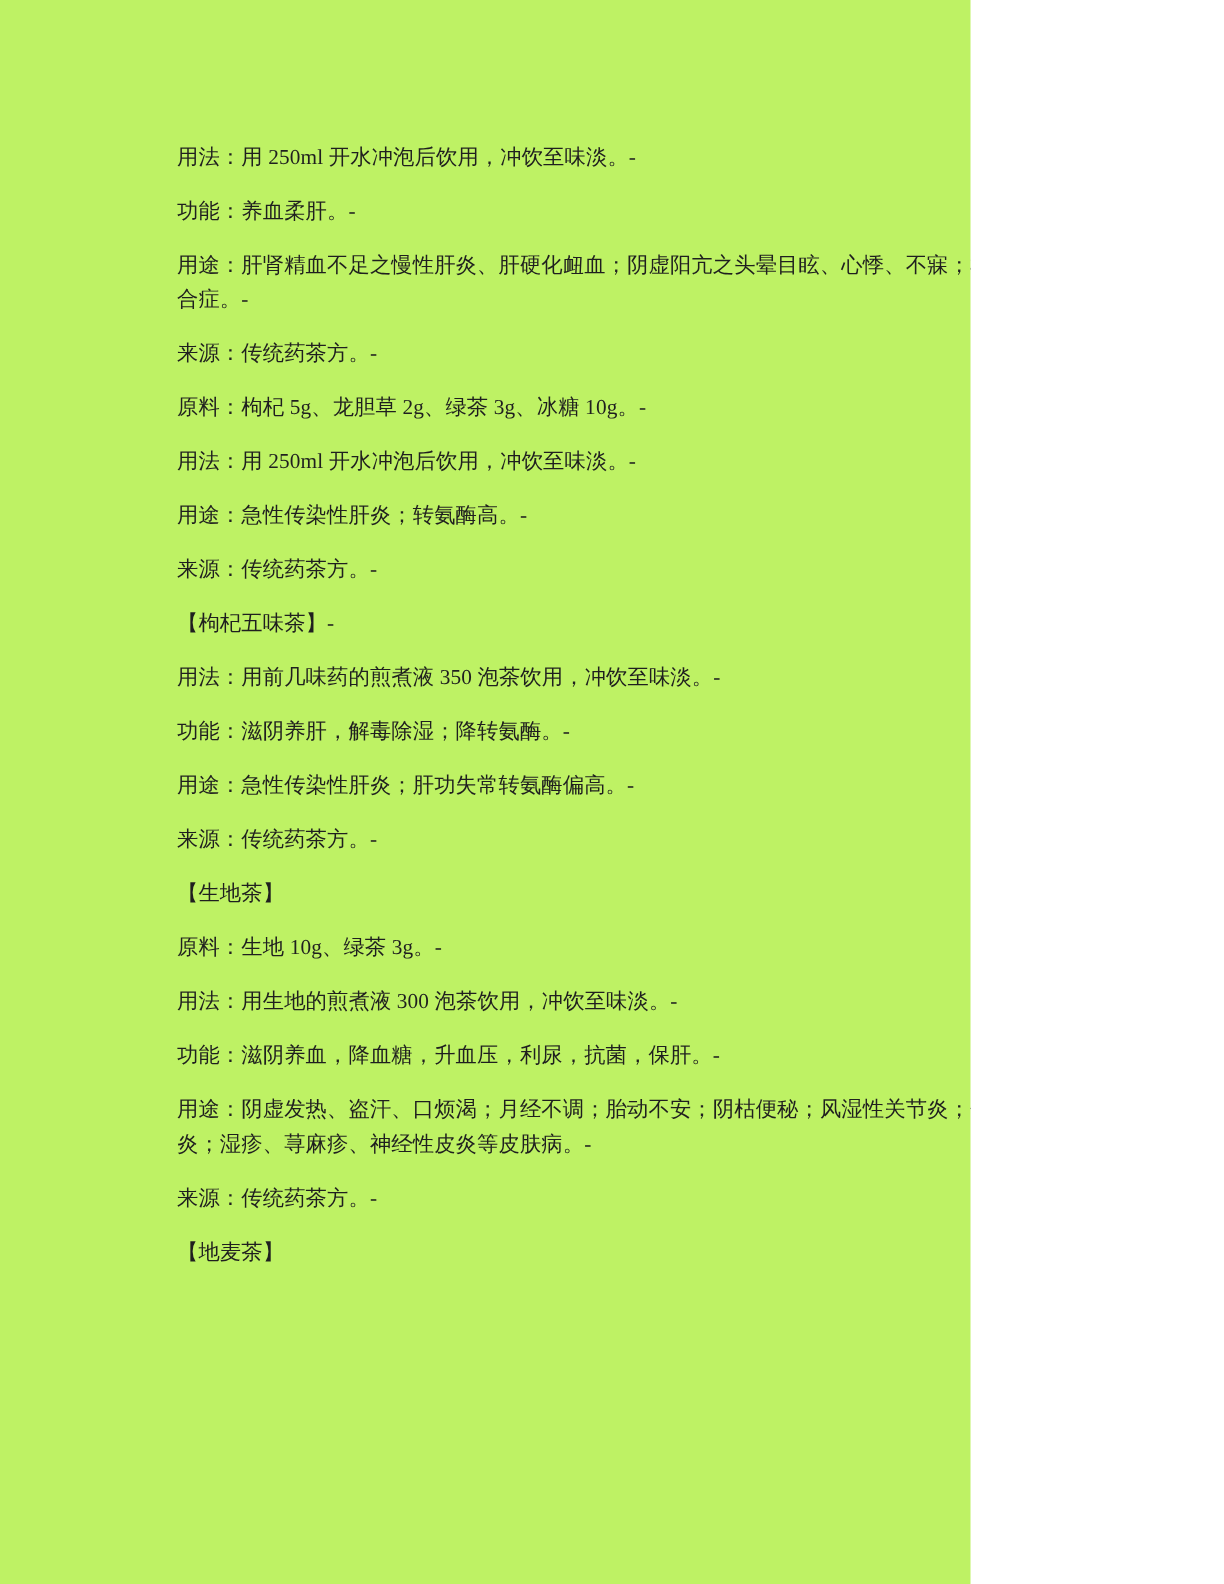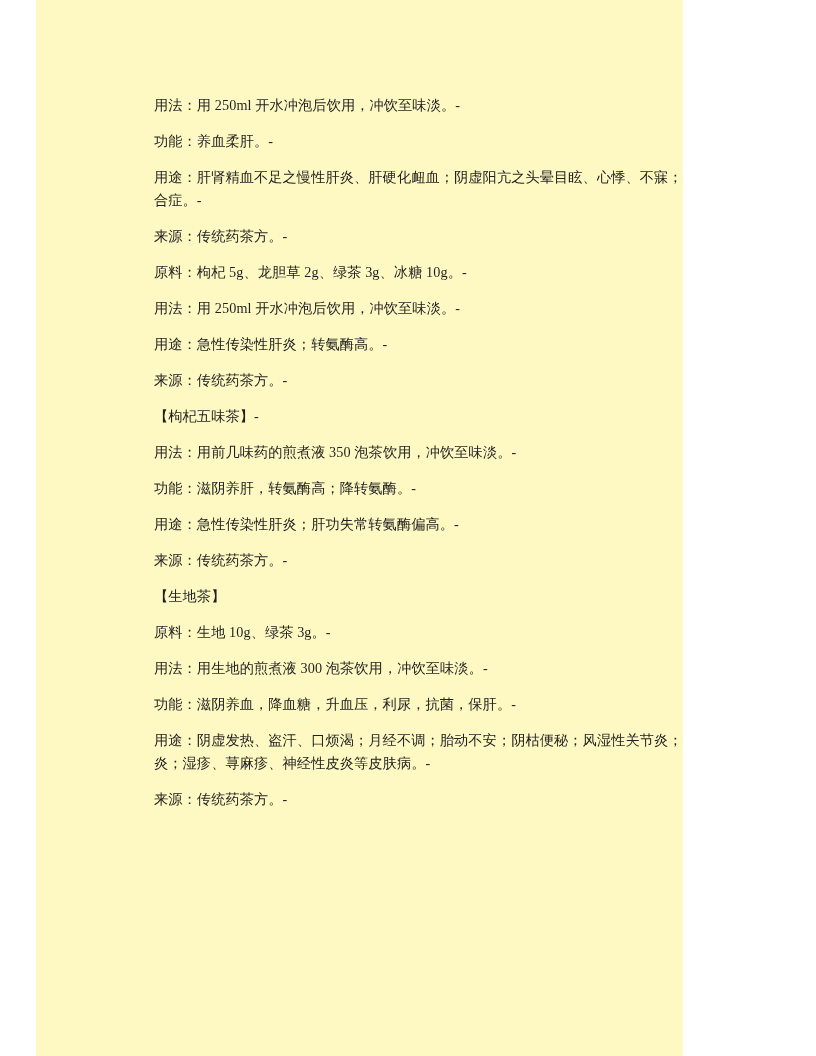--- a/index.html
+++ b/index.html
@@ -4,25 +4,24 @@
 <style>
   html, body {
     margin: 0;
     padding: 0;
     background: #ffffff;
   }
   .page {
     position: relative;
     width: 647px;
     height: 1056px;
-    background: #fef9c3;
+    background: #bef264;
     overflow: hidden;
     font-family: "Liberation Serif", "DejaVu Serif", serif;
     color: #1f1f1f;
-    margin-left: 36px;
   }
   .content {
     position: absolute;
     left: 118px;
     top: 94px;
     width: 620px;
   }
   .para {
     margin: 0 0 13px 0;
     font-size: 14.2px;
@@ -44,24 +43,25 @@
       <p class="para">功能：养血柔肝。-</p>
       <p class="para">用途：肝肾精血不足之慢性肝炎、肝硬化衄血；阴虚阳亢之头晕目眩、心悸、不寐；枸杞龙茶
 合症。-</p>
       <p class="para">来源：传统药茶方。-</p>
       <p class="para">原料：枸杞 5g、龙胆草 2g、绿茶 3g、冰糖 10g。-</p>
       <p class="para">用法：用 250ml 开水冲泡后饮用，冲饮至味淡。-</p>
       <p class="para">用途：急性传染性肝炎；转氨酶高。-</p>
       <p class="para">来源：传统药茶方。-</p>
       <p class="para heading">【枸杞五味茶】-</p>
       <p class="para">用法：用前几味药的煎煮液 350 泡茶饮用，冲饮至味淡。-</p>
-      <p class="para">功能：滋阴养肝，转氨酶高；降转氨酶。-</p>
+      <p class="para">功能：滋阴养肝，解毒除湿；降转氨酶。-</p>
       <p class="para">用途：急性传染性肝炎；肝功失常转氨酶偏高。-</p>
       <p class="para">来源：传统药茶方。-</p>
       <p class="para heading">【生地茶】</p>
       <p class="para">原料：生地 10g、绿茶 3g。-</p>
       <p class="para">用法：用生地的煎煮液 300 泡茶饮用，冲饮至味淡。-</p>
       <p class="para">功能：滋阴养血，降血糖，升血压，利尿，抗菌，保肝。-</p>
       <p class="para">用途：阴虚发热、盗汗、口烦渴；月经不调；胎动不安；阴枯便秘；风湿性关节炎；传染性肝
 炎；湿疹、荨麻疹、神经性皮炎等皮肤病。-</p>
       <p class="para">来源：传统药茶方。-</p>
+      <p class="para heading">【地麦茶】</p>
     </div>
 </div>
 
 </body></html>

